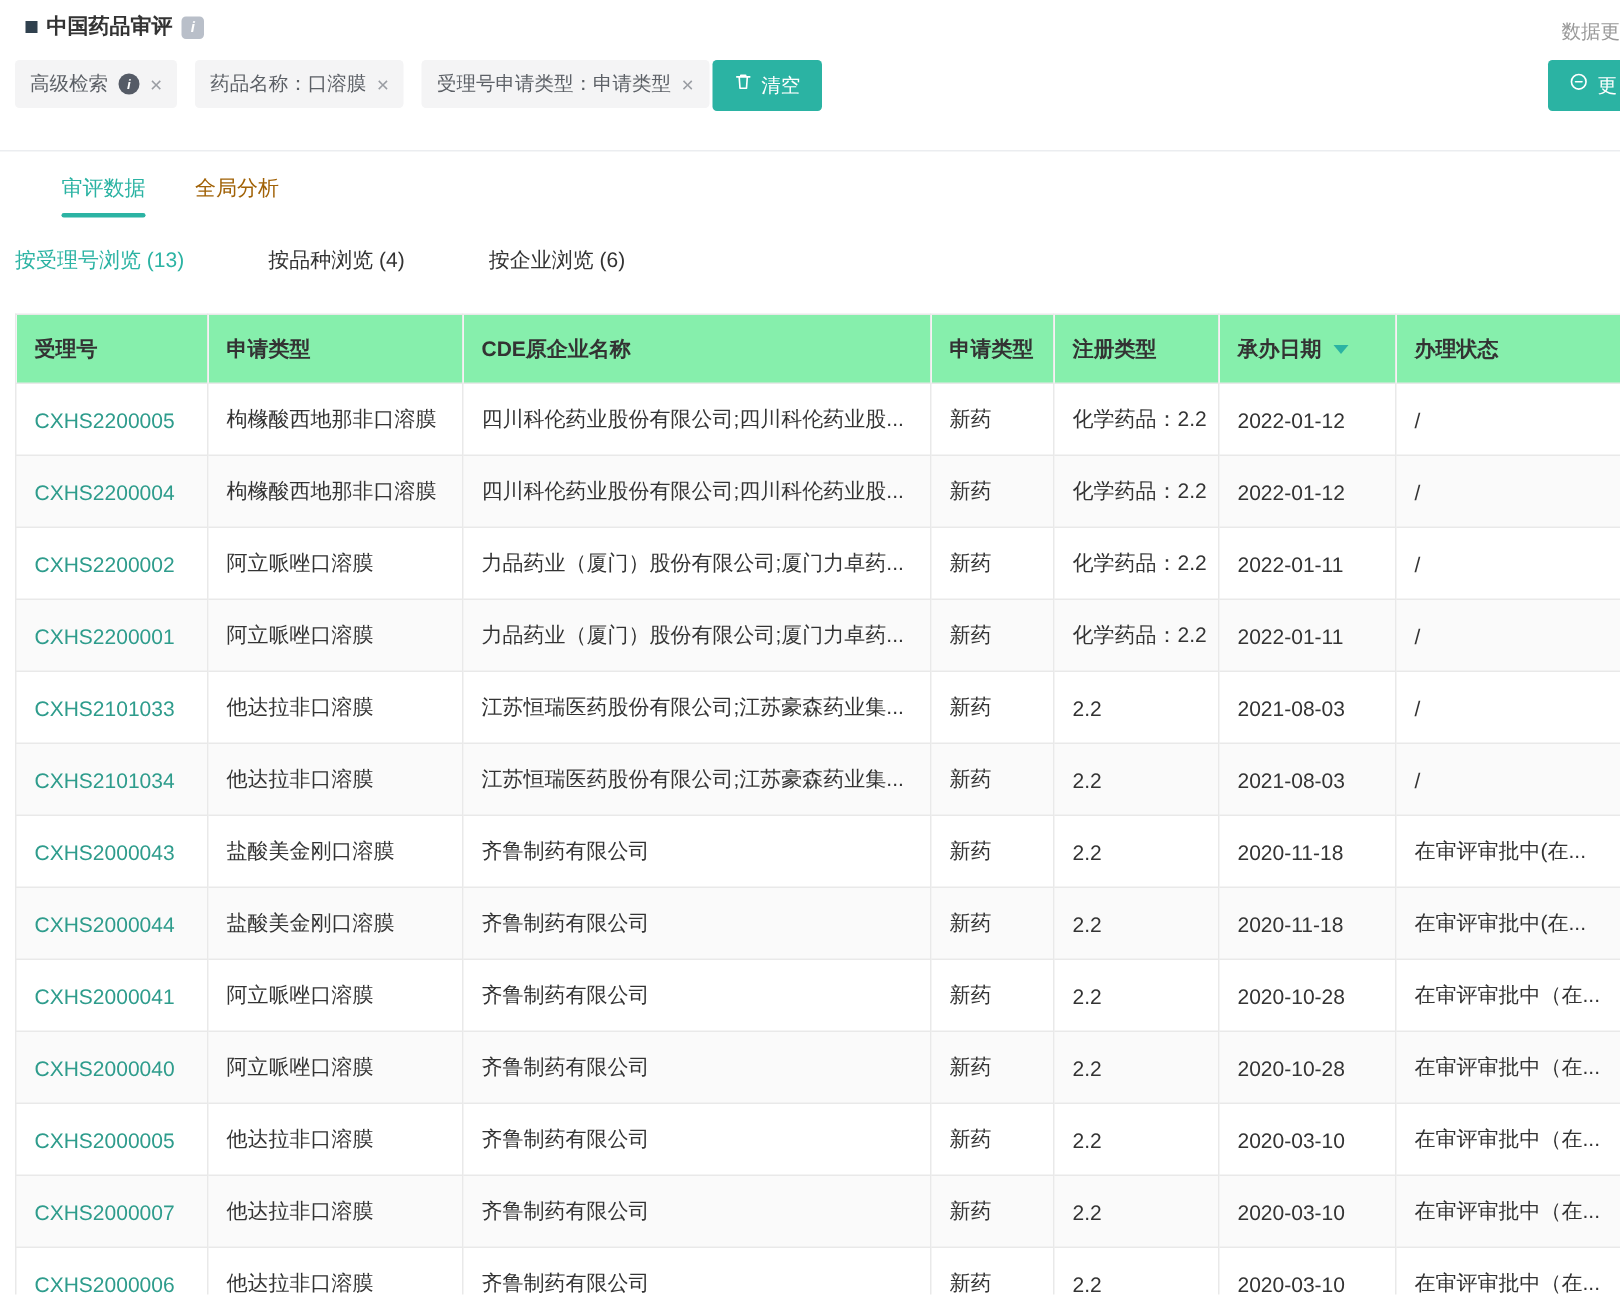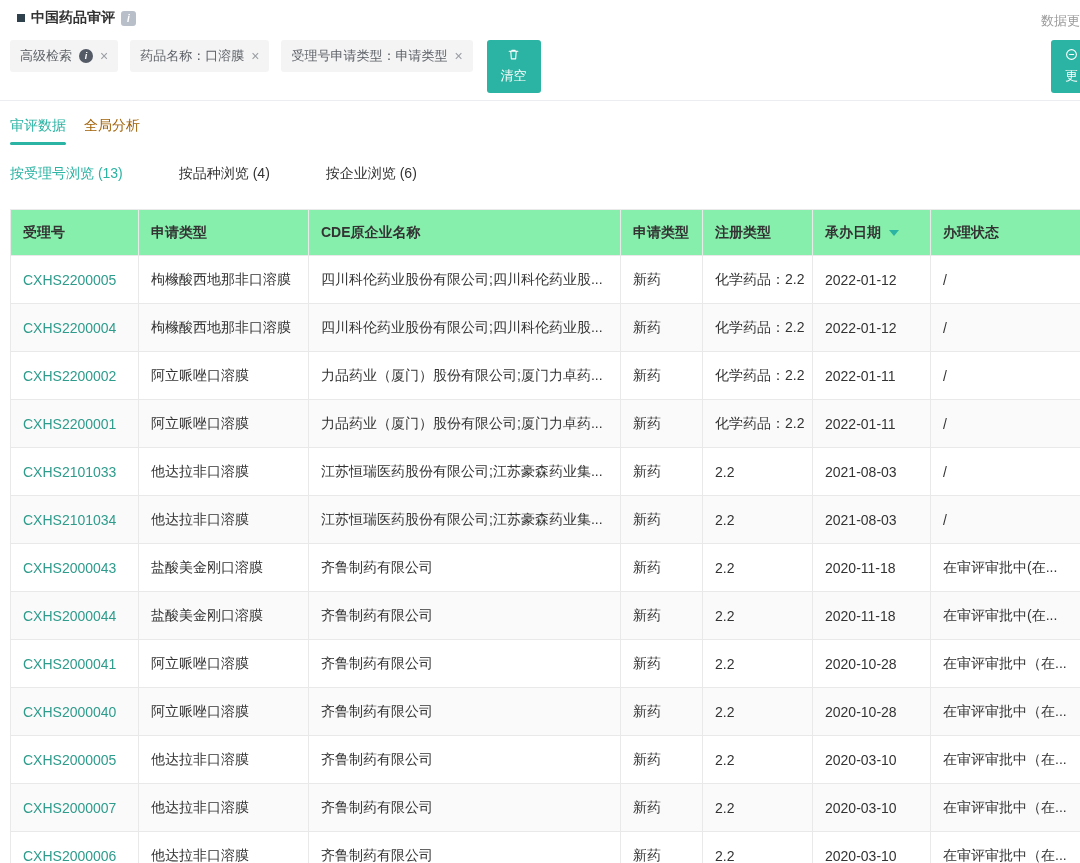--- a/index.html
+++ b/index.html
@@ -10,35 +10,35 @@
 
   .topbar { display:flex; align-items:center; height:36px; padding:0 12px 0 17px; }
   .title-wrap { display:flex; align-items:center; gap:6px; }
   .bullet { width:8px; height:8px; background:#30414e; display:inline-block; }
   .title { font-size:14px; font-weight:bold; color:#333; }
   .info-badge { width:15px; height:15px; background:#b9bfc9; color:#fff; border-radius:3px;
                 font-size:10px; display:inline-flex; align-items:center; justify-content:center;
                 font-style:italic; font-weight:bold; }
   .top-right { position:absolute; right:0; top:12px; font-size:13px; color:#999; white-space:nowrap;margin-left:28px; }
 
-  .filter-bar { position:relative; display:flex; align-items:flex-start; gap:14px; padding:4px 0 0 10px; height:34px; }
+  .filter-bar { position:relative; display:flex; align-items:flex-start; gap:2px; padding:4px 0 0 10px; height:34px; }
   .tags { display:flex; gap:12px; }
   .tag { background:#f4f4f5; border-radius:3px; padding:7px 10px; font-size:13px; color:#5c6066;
          display:inline-flex; align-items:center; gap:7px; white-space:nowrap; }
   .tag-info { width:14px; height:14px; border-radius:50%; background:#555b66; color:#fff; font-size:9px;
               display:inline-flex; align-items:center; justify-content:center; font-style:italic; font-weight:bold; }
   .tag-close { color:#9a9da3; font-size:14px; cursor:pointer; line-height:1; }
   .btn { border:none; border-radius:3px; background:var(--accent); color:#fff; font-size:13px;
-         display:inline-flex; align-items:center; gap:6px; padding:8px 14px; cursor:pointer; font-family:inherit;flex-direction:column; }
+         display:inline-flex; align-items:flex-start; gap:6px; padding:8px 14px; cursor:pointer; font-family:inherit; }
   .btn svg { width:13px; height:13px; }
   .more-btn { position:absolute; right:-12px; top:4px; }
 
   .divider { border-top:1px solid #ebedf0; margin-top:30px; }
 
-  .tabs { display:flex; gap:18px; padding:16px 0 0 10px; }
+  .tabs { display:flex; gap:33px; padding:16px 0 0 10px;margin-left:31px; }
   .tab { font-size:14px; color:#a16207; cursor:pointer; }
   .tab.active { color:var(--accent); font-weight:500; }
   .tab .underline { height:3px; background:transparent; margin-top:7px; border-radius:2px; }
   .tab.active .underline { background:var(--accent); }
 
   .subtabs { display:flex; gap:56px; padding:20px 0 0 10px; }
   .subtab { font-size:14px; color:#333; cursor:pointer;text-align:right; }
   .subtab.active { color:var(--accent); }
 
   .table-wrap { margin:26px 0 0 10px; }

